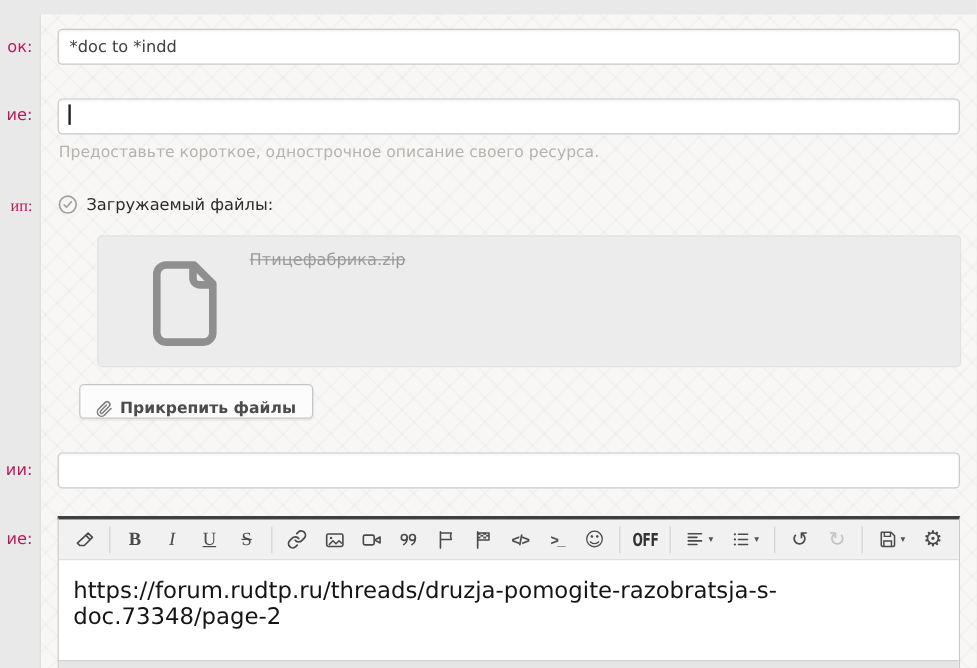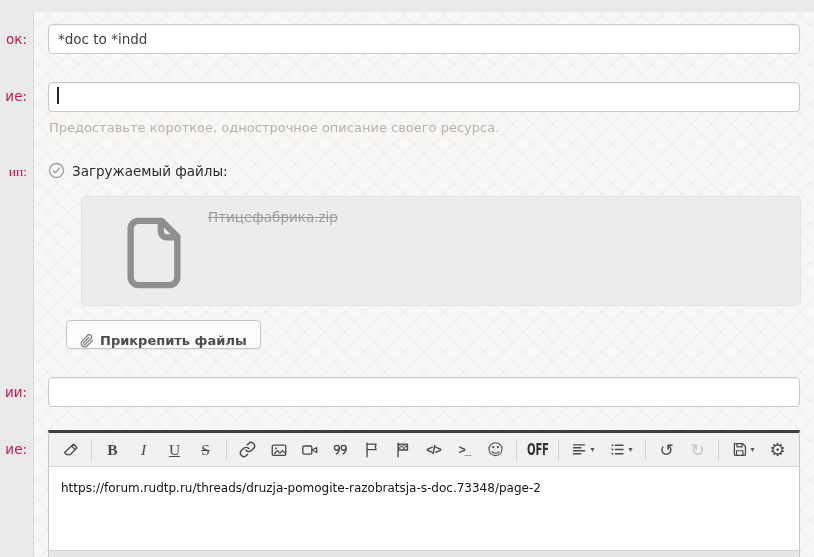--- a/index.html
+++ b/index.html
@@ -80,21 +80,21 @@
   .b-strike { text-decoration:line-through; }
   .b-off { font-family:"DejaVu Sans",sans-serif; font-weight:600; font-size:15px; transform:scaleX(0.68); letter-spacing:-0.5px; color:#333; }
   .b-code { font-size:12px; font-weight:bold; letter-spacing:-1px; }
   .caret-down { font-family:"DejaVu Sans",sans-serif; font-size:8px; color:#555; margin-left:1px; }
   .tsep { width:1px; height:22px; background:#d2d2d2; margin:0 5px; flex:none; }
   .u-undo { font-size:17px; }
   .u-redo { font-size:17px; color:#c3c3c3; }
   .u-smile { font-size:16px; }
   .u-gear { font-size:18px; }
 
-  .ebody { flex:1; background:#fff; padding:14px 12px 0 12px; font-size:12px; color:#141414; cursor:text; }
+  .ebody { flex:1; background:#fff; padding:14px 12px 0 12px; font-size:19px; color:#141414; cursor:text; }
   .ebottom { flex:none; height:7px; background:#e6e6e6; border-top:1px solid #d2d2d2; }
 
   svg.icon { display:block; }
 </style>
 </head>
 <body>
 
 <div class="screen">
   <div class="content-bg"></div>
 

